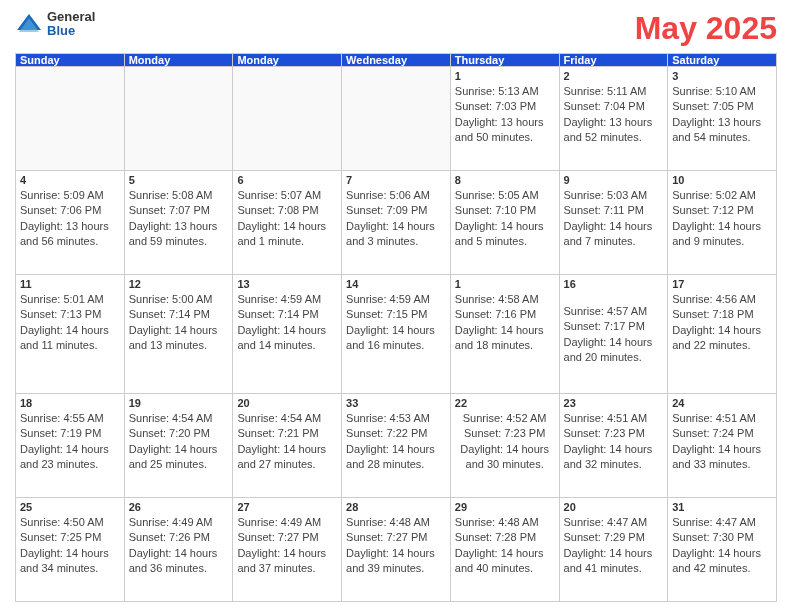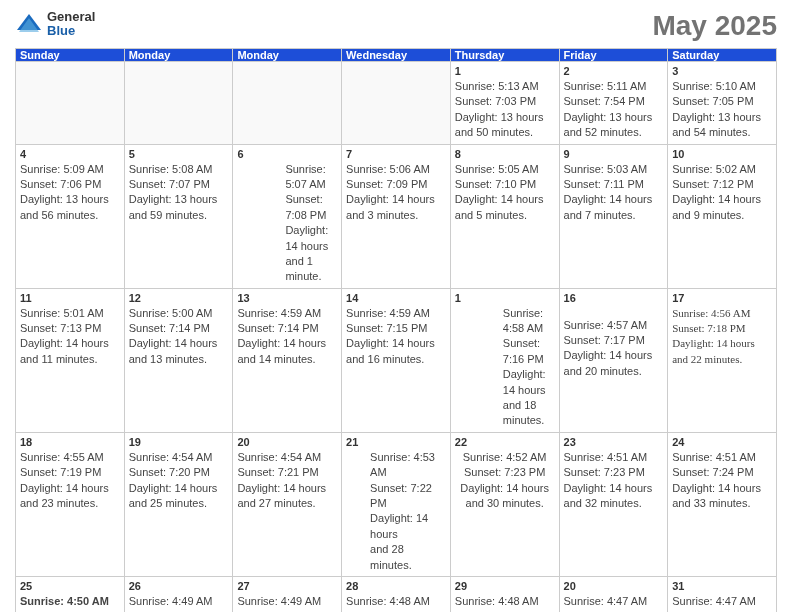--- a/index.html
+++ b/index.html
@@ -44,23 +44,23 @@
       color: #1a5fa8;
     }
     .logo-icon {
       width: 28px;
       height: 28px;
     }
     .title-block {
       text-align: right;
     }
     .title-month {
-      font-size: 28px;
-      font-weight: bold;
-      color: #737373;
+      font-size: 32px;
+      font-weight: bold;
+      color: #ef4444;
     }
     .title-location {
       font-size: 14px;
       color: #555;
     }
     .calendar {
       flex: 1;
       border: 1px solid #ccc;
       border-collapse: collapse;
       width: 100%;
@@ -141,21 +141,21 @@
           <td>
             <div class="day-number">1</div>
             <div class="day-info" style="white-space: pre-line;">Sunrise: 5:13 AM
 Sunset: 7:03 PM
 Daylight: 13 hours
 and 50 minutes.</div>
           </td>
           <td>
             <div class="day-number">2</div>
             <div class="day-info" style="white-space: pre-line;">Sunrise: 5:11 AM
-Sunset: 7:54 PM
+Sunset: 7:04 PM
 Daylight: 13 hours
 and 52 minutes.</div>
           </td>
           <td>
             <div class="day-number">3</div>
             <div class="day-info" style="white-space: pre-line;">Sunrise: 5:10 AM
 Sunset: 7:05 PM
 Daylight: 13 hours
 and 54 minutes.</div>
           </td>
@@ -170,21 +170,21 @@
           </td>
           <td>
             <div class="day-number">5</div>
             <div class="day-info" style="white-space: pre-line;">Sunrise: 5:08 AM
 Sunset: 7:07 PM
 Daylight: 13 hours
 and 59 minutes.</div>
           </td>
           <td>
             <div class="day-number">6</div>
-            <div class="day-info" style="white-space: pre-line; margin-left: 48px;">Sunrise: 5:07 AM
+            <div class="day-info" style="white-space: pre-line;">Sunrise: 5:07 AM
 Sunset: 7:08 PM
 Daylight: 14 hours
 and 1 minute.</div>
           </td>
           <td>
             <div class="day-number">7</div>
             <div class="day-info" style="white-space: pre-line;">Sunrise: 5:06 AM
 Sunset: 7:09 PM
 Daylight: 14 hours
 and 3 minutes.</div>
@@ -235,35 +235,35 @@
           </td>
           <td>
             <div class="day-number">14</div>
             <div class="day-info" style="white-space: pre-line;">Sunrise: 4:59 AM
 Sunset: 7:15 PM
 Daylight: 14 hours
 and 16 minutes.</div>
           </td>
           <td>
             <div class="day-number">1</div>
-            <div class="day-info" style="white-space: pre-line; margin-left: 48px;">Sunrise: 4:58 AM
+            <div class="day-info" style="white-space: pre-line;">Sunrise: 4:58 AM
 Sunset: 7:16 PM
 Daylight: 14 hours
 and 18 minutes.</div>
           </td>
           <td>
             <div class="day-number">16</div>
             <div class="day-info" style="white-space: pre-line; margin-top: 14px;">Sunrise: 4:57 AM
 Sunset: 7:17 PM
 Daylight: 14 hours
 and 20 minutes.</div>
           </td>
           <td>
             <div class="day-number">17</div>
-            <div class="day-info" style="white-space: pre-line; font-family: Liberation Serif, serif;">Sunrise: 4:56 AM
+            <div class="day-info" style="white-space: pre-line;">Sunrise: 4:56 AM
 Sunset: 7:18 PM
 Daylight: 14 hours
 and 22 minutes.</div>
           </td>
         </tr>
         <tr>
           <td>
             <div class="day-number">18</div>
             <div class="day-info" style="white-space: pre-line;">Sunrise: 4:55 AM
 Sunset: 7:19 PM
@@ -278,22 +278,22 @@
 and 25 minutes.</div>
           </td>
           <td>
             <div class="day-number">20</div>
             <div class="day-info" style="white-space: pre-line;">Sunrise: 4:54 AM
 Sunset: 7:21 PM
 Daylight: 14 hours
 and 27 minutes.</div>
           </td>
           <td>
-            <div class="day-number">21</div>
-            <div class="day-info" style="white-space: pre-line; margin-left: 24px;">Sunrise: 4:53 AM
+            <div class="day-number">33</div>
+            <div class="day-info" style="white-space: pre-line;">Sunrise: 4:53 AM
 Sunset: 7:22 PM
 Daylight: 14 hours
 and 28 minutes.</div>
           </td>
           <td>
             <div class="day-number">22</div>
             <div class="day-info" style="white-space: pre-line; text-align: center;">Sunrise: 4:52 AM
 Sunset: 7:23 PM
 Daylight: 14 hours
 and 30 minutes.</div>
@@ -309,21 +309,21 @@
             <div class="day-number">24</div>
             <div class="day-info" style="white-space: pre-line;">Sunrise: 4:51 AM
 Sunset: 7:24 PM
 Daylight: 14 hours
 and 33 minutes.</div>
           </td>
         </tr>
         <tr>
           <td>
             <div class="day-number">25</div>
-            <div class="day-info" style="white-space: pre-line; font-weight: bold;">Sunrise: 4:50 AM
+            <div class="day-info" style="white-space: pre-line;">Sunrise: 4:50 AM
 Sunset: 7:25 PM
 Daylight: 14 hours
 and 34 minutes.</div>
           </td>
           <td>
             <div class="day-number">26</div>
             <div class="day-info" style="white-space: pre-line;">Sunrise: 4:49 AM
 Sunset: 7:26 PM
 Daylight: 14 hours
 and 36 minutes.</div>

